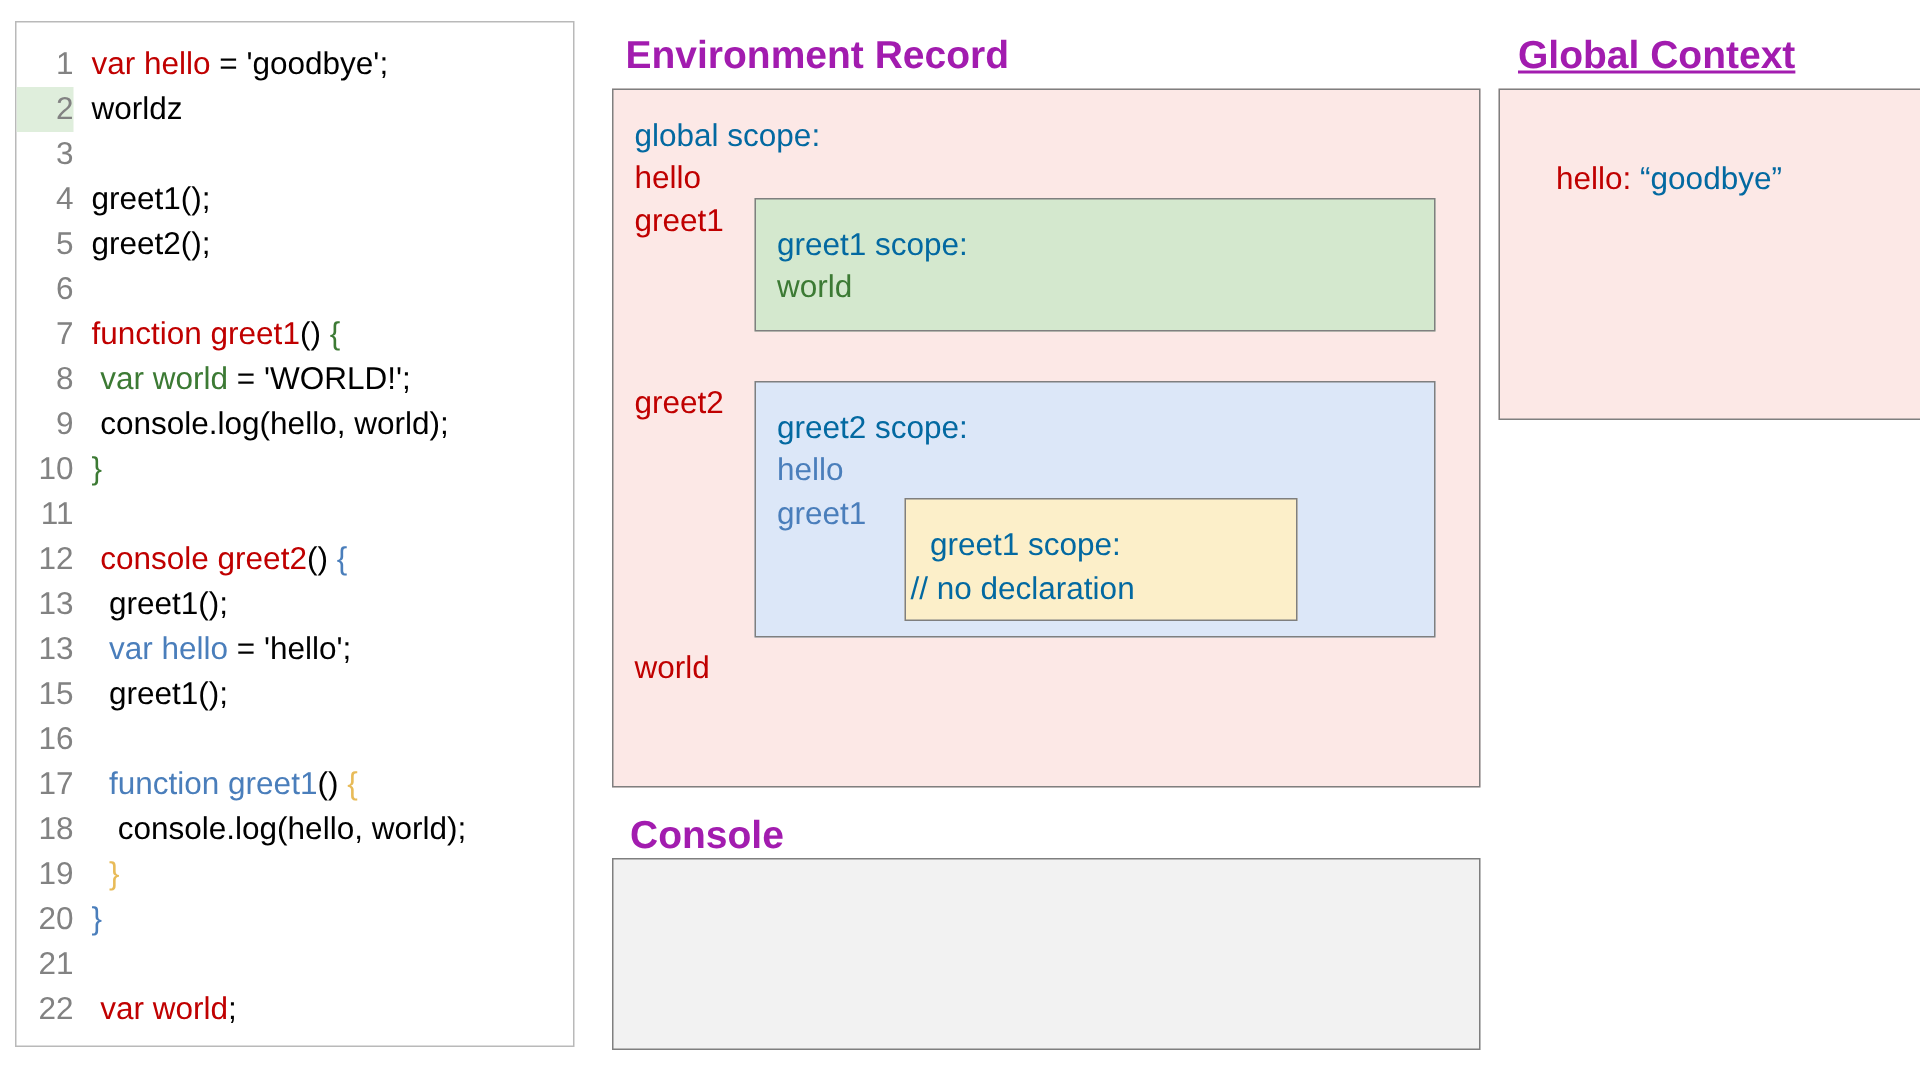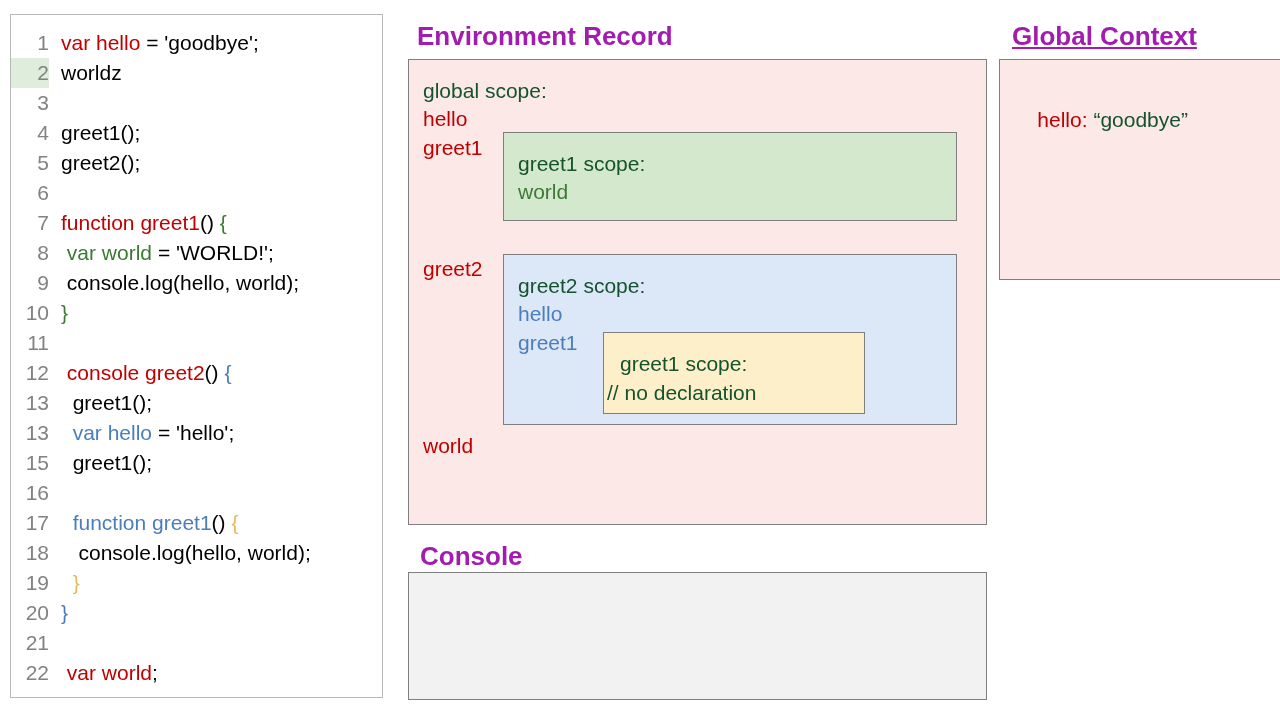--- a/index.html
+++ b/index.html
@@ -121,21 +121,21 @@
     height: 128px;
     background: #f2f2f2;
   }
 
   .box-line {
     position: absolute;
     font-size: 21px;
     line-height: 29px;
     white-space: pre;
   }
-  .txt-black { color: #14532d; }
+  .txt-black { color: #0369a1; }
   .txt-red   { color: #c00000; }
   .txt-blue  { color: #4a7ebb; }
   .txt-dgrn  { color: #3c7a34; }
 
   
   #global-scope-label { left: 14px; top: 16px; }
   #global-var-hello   { left: 14px; top: 44px; }
   #global-var-greet1  { left: 14px; top: 73px; }
   #global-var-greet2  { left: 14px; top: 194px; }
   #global-var-world   { left: 14px; top: 371px; }

